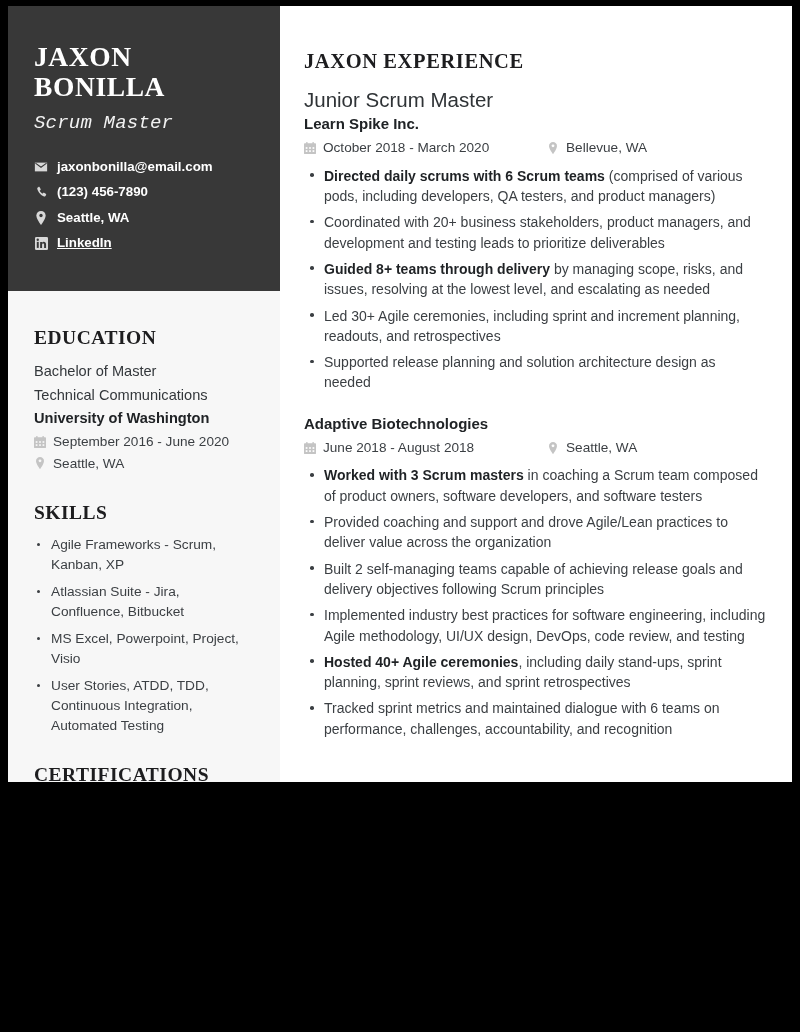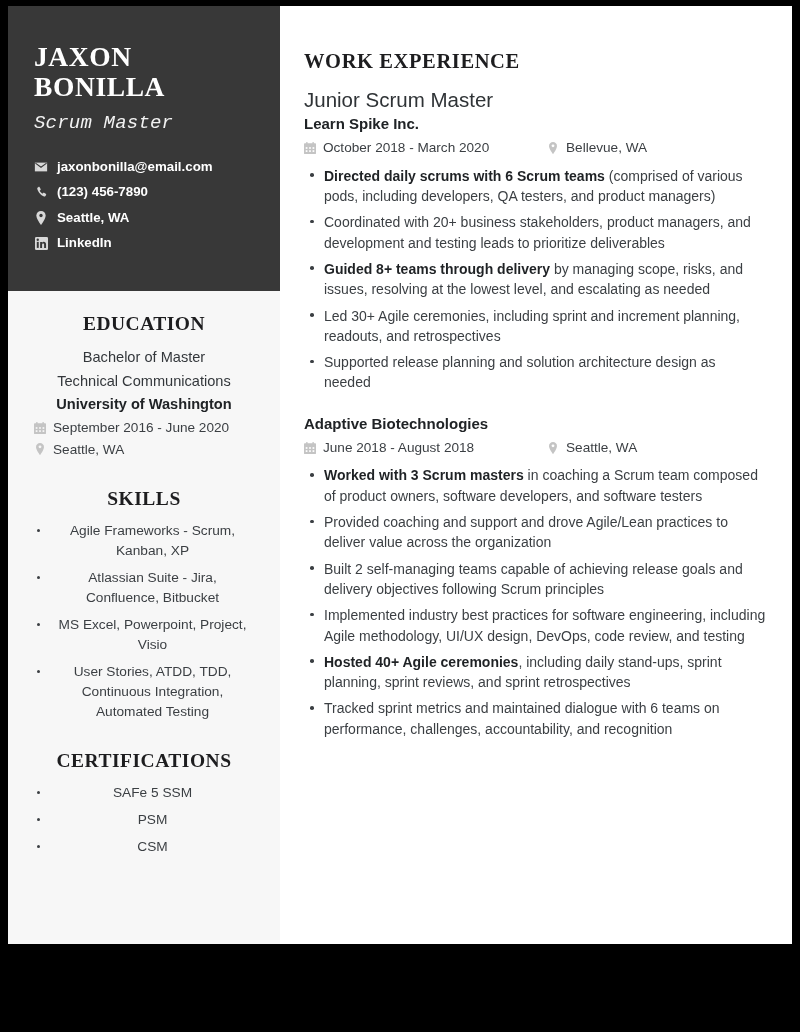--- a/index.html
+++ b/index.html
@@ -10,21 +10,21 @@
     background: #000000;
     font-family: "Liberation Sans", sans-serif;
     overflow: hidden;
   }
 
   .page {
     position: absolute;
     left: 8px;
     top: 6px;
     width: 784px;
-    height: 938px;
+    height: 776px;
     background: #ffffff;
     display: flex;
     overflow: hidden;
   }
 
   
   .sidebar {
     width: 272px;
     flex: 0 0 272px;
     background: #f7f7f7;
@@ -72,24 +72,25 @@
     width: 14px;
     flex: 0 0 14px;
     display: flex;
     align-items: center;
     justify-content: center;
     color: #d8d8d8;
   }
   .contact-row .ico svg { display: block; }
 
   .link-text {
+    text-decoration: underline;
     color: #ffffff;
   }
 
-  .side-body { padding: 22px 26px 0 26px; text-align: center; }
+  .side-body { padding: 36px 26px 0 26px; }
 
   .side-heading {
     font-family: "Liberation Serif", serif;
     font-weight: bold;
     font-size: 19.5px;
     letter-spacing: 0.5px;
     color: #1d1d1f;
     margin-bottom: 11px;
   }
 
@@ -303,21 +304,21 @@
           <li>SAFe 5 SSM</li>
           <li>PSM</li>
           <li>CSM</li>
         </ul>
       </section>
 
     </div>
   </aside>
 
   <main class="main">
-    <div class="main-heading">WORK EXPERIENCE</div>
+    <div class="main-heading">JAXON EXPERIENCE</div>
     <div id="jobs-container">
         <section class="job">
           <div class="job-title">Junior Scrum Master</div>
           <div class="job-company">Learn Spike Inc.</div>
           <div class="job-meta">
             <div class="meta-row">
               <span class="ico">
                 <svg width="12" height="12" viewBox="0 0 14 14" fill="currentColor">
                   <rect x="0" y="1.4" width="14" height="12.6" rx="1"></rect>
                   <rect x="2.6" y="0" width="1.5" height="3"></rect>

